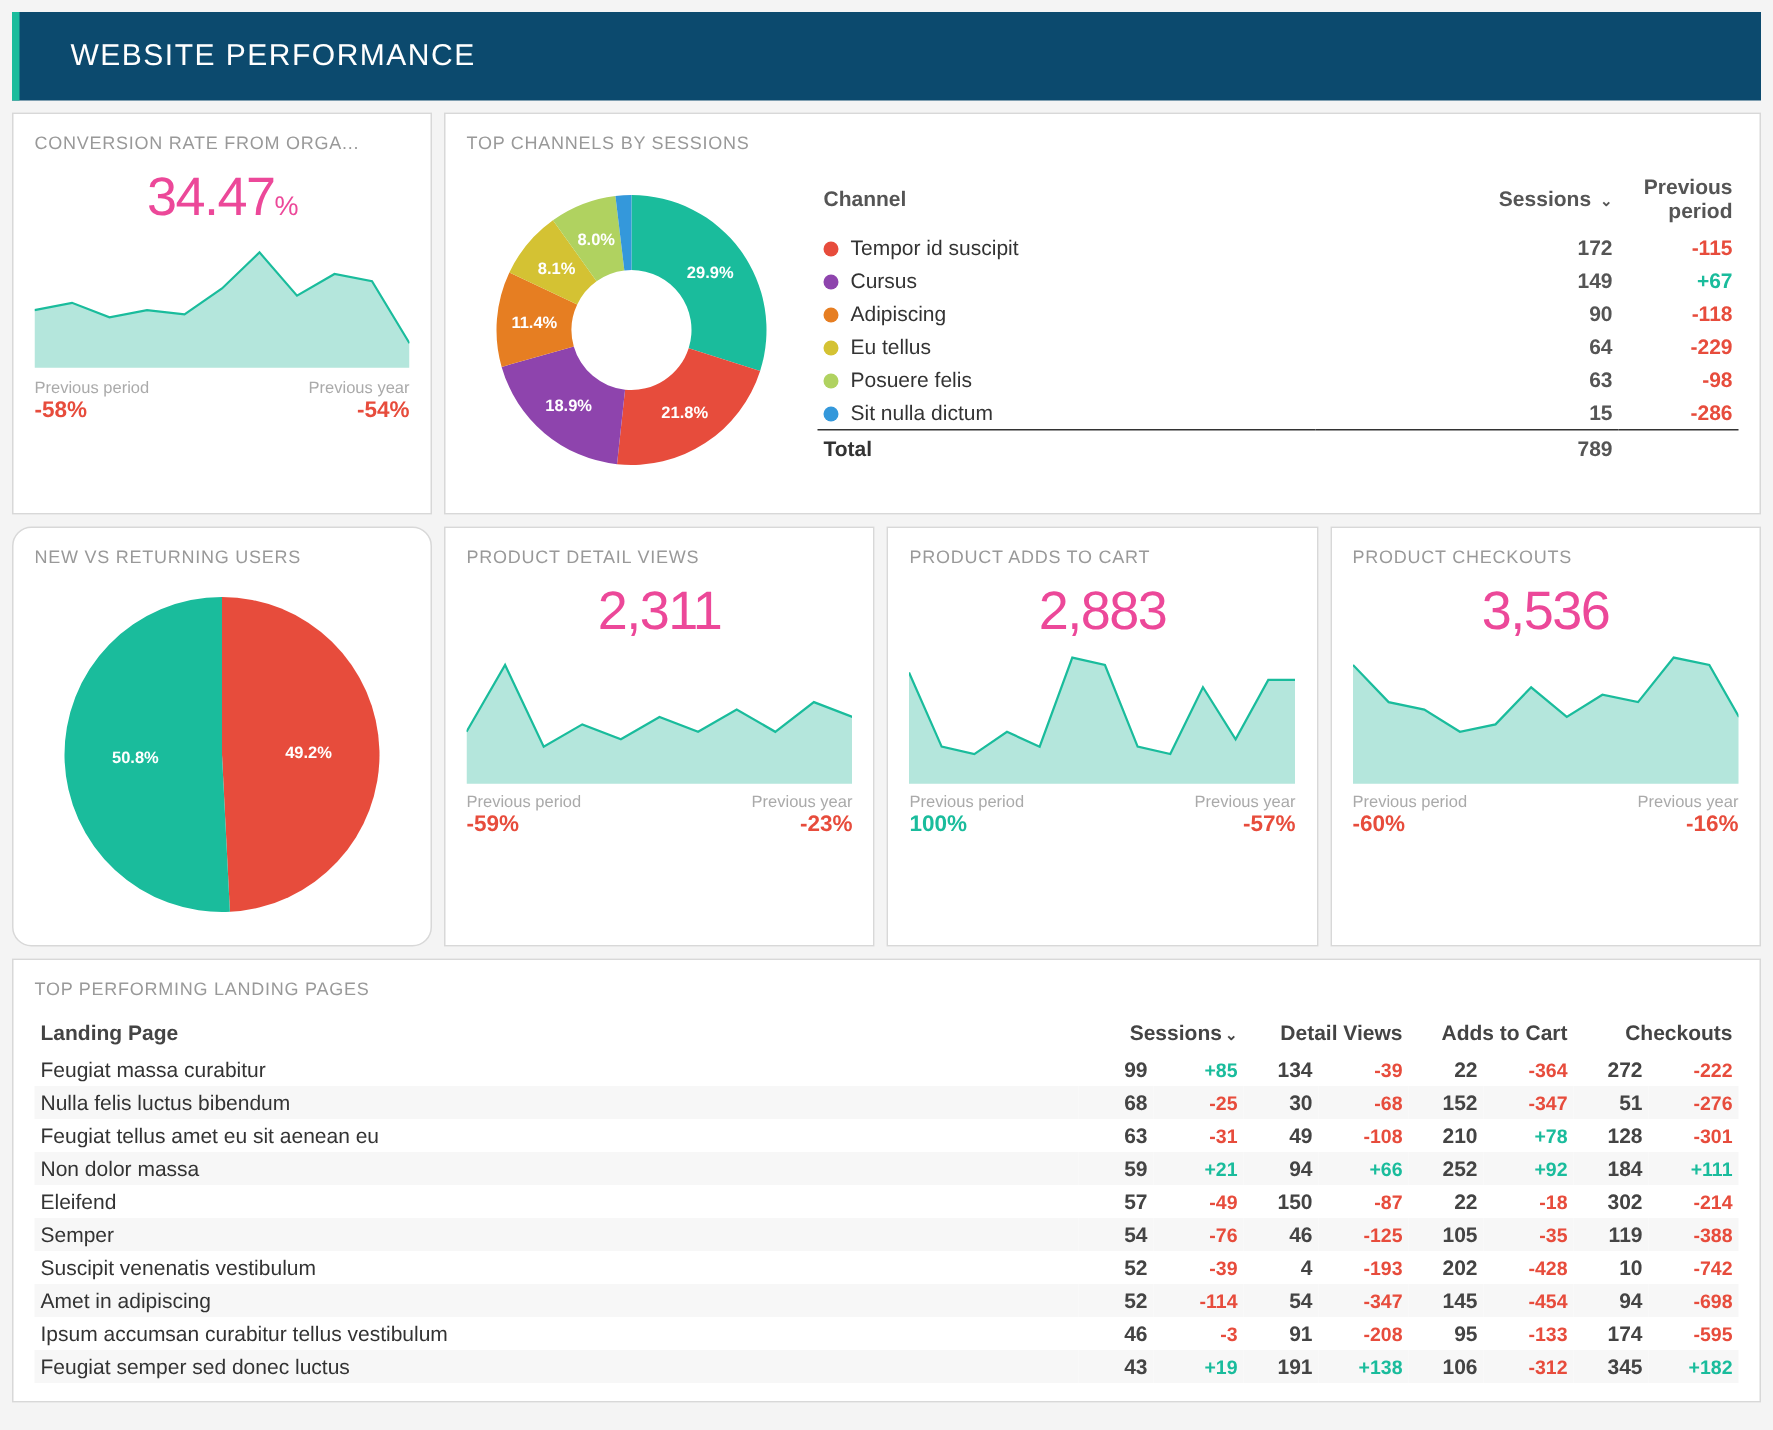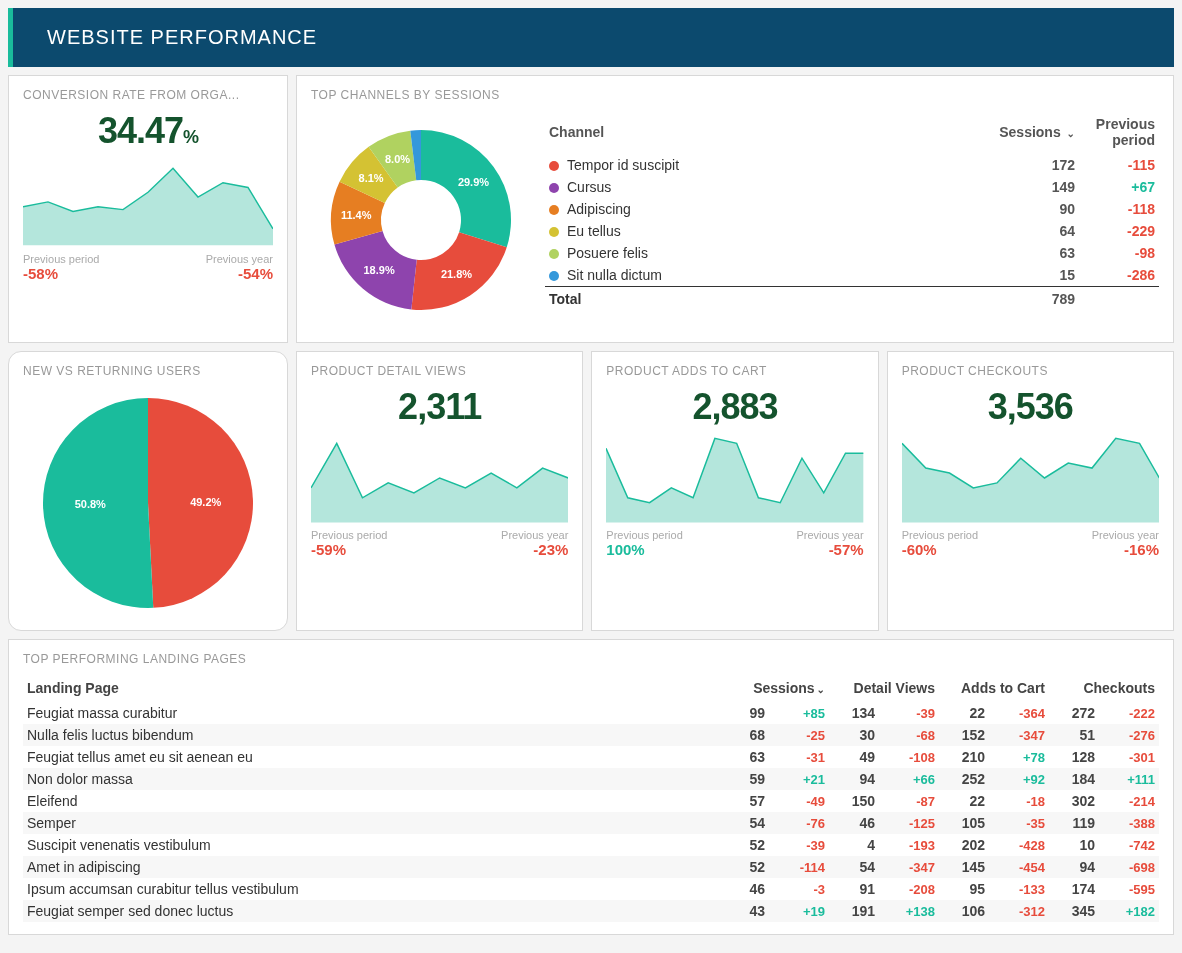--- a/index.html
+++ b/index.html
@@ -1,21 +1,21 @@
 <!DOCTYPE html>
 <html><head>
 <meta charset="utf-8">
 <style>
   * { box-sizing: border-box; margin: 0; padding: 0; }
   body { font-family: Arial, Helvetica, sans-serif; background: #f4f4f4; color: #333; font-size: 13px; }
   .header-bar { background: #0c4a6e; color: #fff; padding: 18px 34px; border-left: 5px solid #1abc9c; margin: 8px; letter-spacing: 1px; font-size: 20px; font-weight: 300; }
   .row { display: flex; gap: 8px; padding: 0 8px 8px 8px; }
   .card { background: #fff; border: 1px solid #d8d8d8; padding: 12px 14px; }
   .card-title { color: #999; font-size: 12px; letter-spacing: 0.5px; margin-bottom: 8px; font-weight: 400; }
-  .big-num { text-align: center; font-size: 36px; color: #14532d; font-weight: 700; letter-spacing: -1px; }
+  .big-num { text-align: center; font-size: 36px; color: #ec4899; font-weight: 400; letter-spacing: -1px; }
   .big-num .pct { font-size: 18px; }
   .svg-spark { width: 100%; height: 95px; display: block; }
   .compare-row { display: flex; justify-content: space-between; margin-top: 6px; }
   .compare-row .lbl { color: #aaa; font-size: 11px; }
   .compare-row .val { font-size: 15px; font-weight: 700; }
   .neg { color: #e74c3c; }
   .pos { color: #1abc9c; }
   .donut-area { display: flex; gap: 14px; align-items: flex-start; }
   .donut-svg { flex: 0 0 220px; }
   .chan-table { flex: 1; border-collapse: collapse; width: 100%; }

